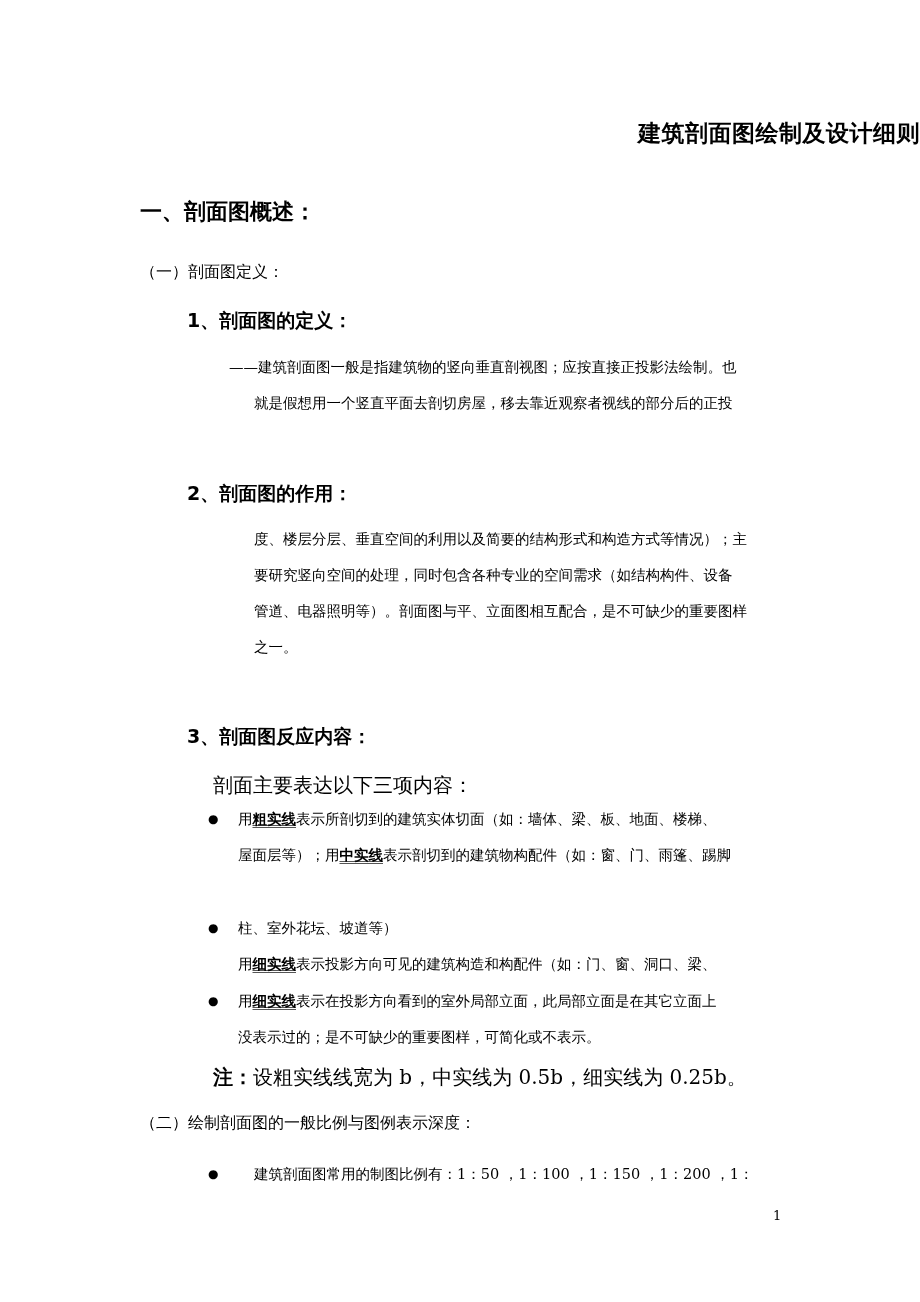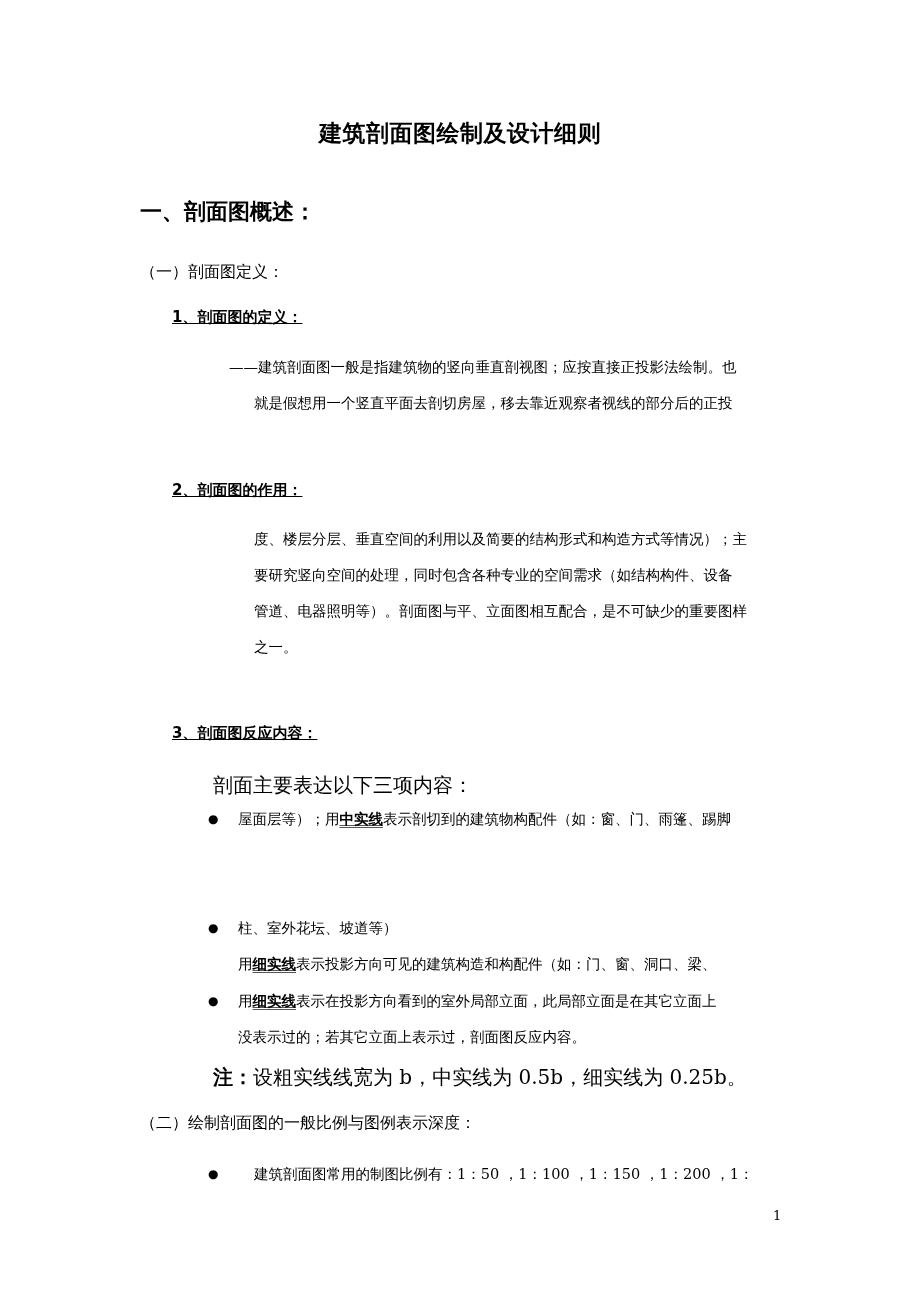--- a/index.html
+++ b/index.html
@@ -1,27 +1,27 @@
 <!DOCTYPE html>
 <html><head>
 <meta charset="utf-8">
 <style>
   html, body { margin: 0; padding: 0; background: #ffffff; }
   body { width: 920px; height: 1302px; position: relative; overflow: hidden;
          font-family: "DejaVu Serif", "Liberation Serif", serif; color: #000; }
   .page { position: absolute; left: 0; top: 0; width: 920px; height: 1302px; }
   .abs { position: absolute; white-space: nowrap; }
-  .title { left: 0; width: 920px; text-align: center; top: 118px; font-size: 23px; font-weight: bold;
+  .title { left: 0; width: 920px; text-align: right; top: 118px; font-size: 23px; font-weight: bold;
            font-family: "DejaVu Sans", "Liberation Sans", sans-serif; letter-spacing: 0.5px; }
   .h1 { left: 140px; top: 197px; font-size: 22px; font-weight: bold;
         font-family: "DejaVu Sans", "Liberation Sans", sans-serif; }
   .h2 { left: 140px; top: 262px; font-size: 16px; font-weight: normal;
         font-family: "DejaVu Sans", "Liberation Sans", sans-serif; }
-  .h3 { left: 172px; top: 308px; font-size: 15px; font-weight: bold;
-        font-family: "DejaVu Sans", "Liberation Sans", sans-serif; text-decoration: underline; }
+  .h3 { left: 187px; top: 308px; font-size: 19px; font-weight: bold;
+        font-family: "DejaVu Sans", "Liberation Sans", sans-serif; }
   .para { font-size: 14.5px; line-height: 36px; }
   .para .line { display: block; white-space: nowrap; margin-left: 16px; }
   .dash-para { left: 213px; width: 570px; }
   .dash-para .cont { padding-left: 25px; }
   .plain { font-size: 20px; }
   .bullet { position: absolute; font-size: 14.5px; line-height: 36px; }
   .bullet .dot { position: absolute; left: -30px; top: 0; font-size: 12px; line-height: 36px; }
   .kw { font-weight: bold; font-family: "DejaVu Sans", "Liberation Sans", sans-serif;
         text-decoration: underline; text-decoration-style: double; text-decoration-color: #555; }
   .note-label { font-weight: bold; }
@@ -53,33 +53,34 @@
     <span class="line cont">管道、电器照明等）。剖面图与平、立面图相互配合，是不可缺少的重要图样</span>
     <span class="line cont">之一。</span>
   </div>
 
   <div class="abs h3" style="top:724px;">3、剖面图反应内容：</div>
 
   <div class="abs plain" style="left:213px; top:772px;">剖面主要表达以下三项内容：</div>
 
   <div class="bullet" style="left:238px; top:801px;">
     <span class="dot">●</span>
+    <span class="line" style="display:block;"><span>用</span><span class="kw">粗实线</span><span>表示所剖切到的建筑实体切面（如：墙体、梁、板、地面、楼梯、</span></span>
     <span class="line" style="display:block;"><span>屋面层等）；用</span><span class="kw">中实线</span><span>表示剖切到的建筑物构配件（如：窗、门、雨篷、踢脚</span></span>
   </div>
 
   <div class="bullet" style="left:238px; top:910px;">
     <span class="dot">●</span>
     <span class="line" style="display:block;">柱、室外花坛、坡道等）</span>
     <span class="line" style="display:block;"><span>用</span><span class="kw">细实线</span><span>表示投影方向可见的建筑构造和构配件（如：门、窗、洞口、梁、</span></span>
   </div>
 
   <div class="bullet" style="left:238px; top:983px;">
     <span class="dot">●</span>
     <span class="line" style="display:block;"><span>用</span><span class="kw">细实线</span><span>表示在投影方向看到的室外局部立面，此局部立面是在其它立面上</span></span>
-    <span class="line" style="display:block;">没表示过的；若其它立面上表示过，剖面图反应内容。</span>
+    <span class="line" style="display:block;">没表示过的；是不可缺少的重要图样，可简化或不表示。</span>
   </div>
 
   <div class="abs plain" style="left:213px; top:1064px;">
     <span class="note-label">注：</span><span>设粗实线线宽为 b，中实线为 0.5b，细实线为 0.25b。</span>
   </div>
 
   <div class="abs h2" style="top:1113px;">（二）绘制剖面图的一般比例与图例表示深度：</div>
 
   <div class="bullet" style="left:238px; top:1156px;">
     <span class="dot">●</span>

